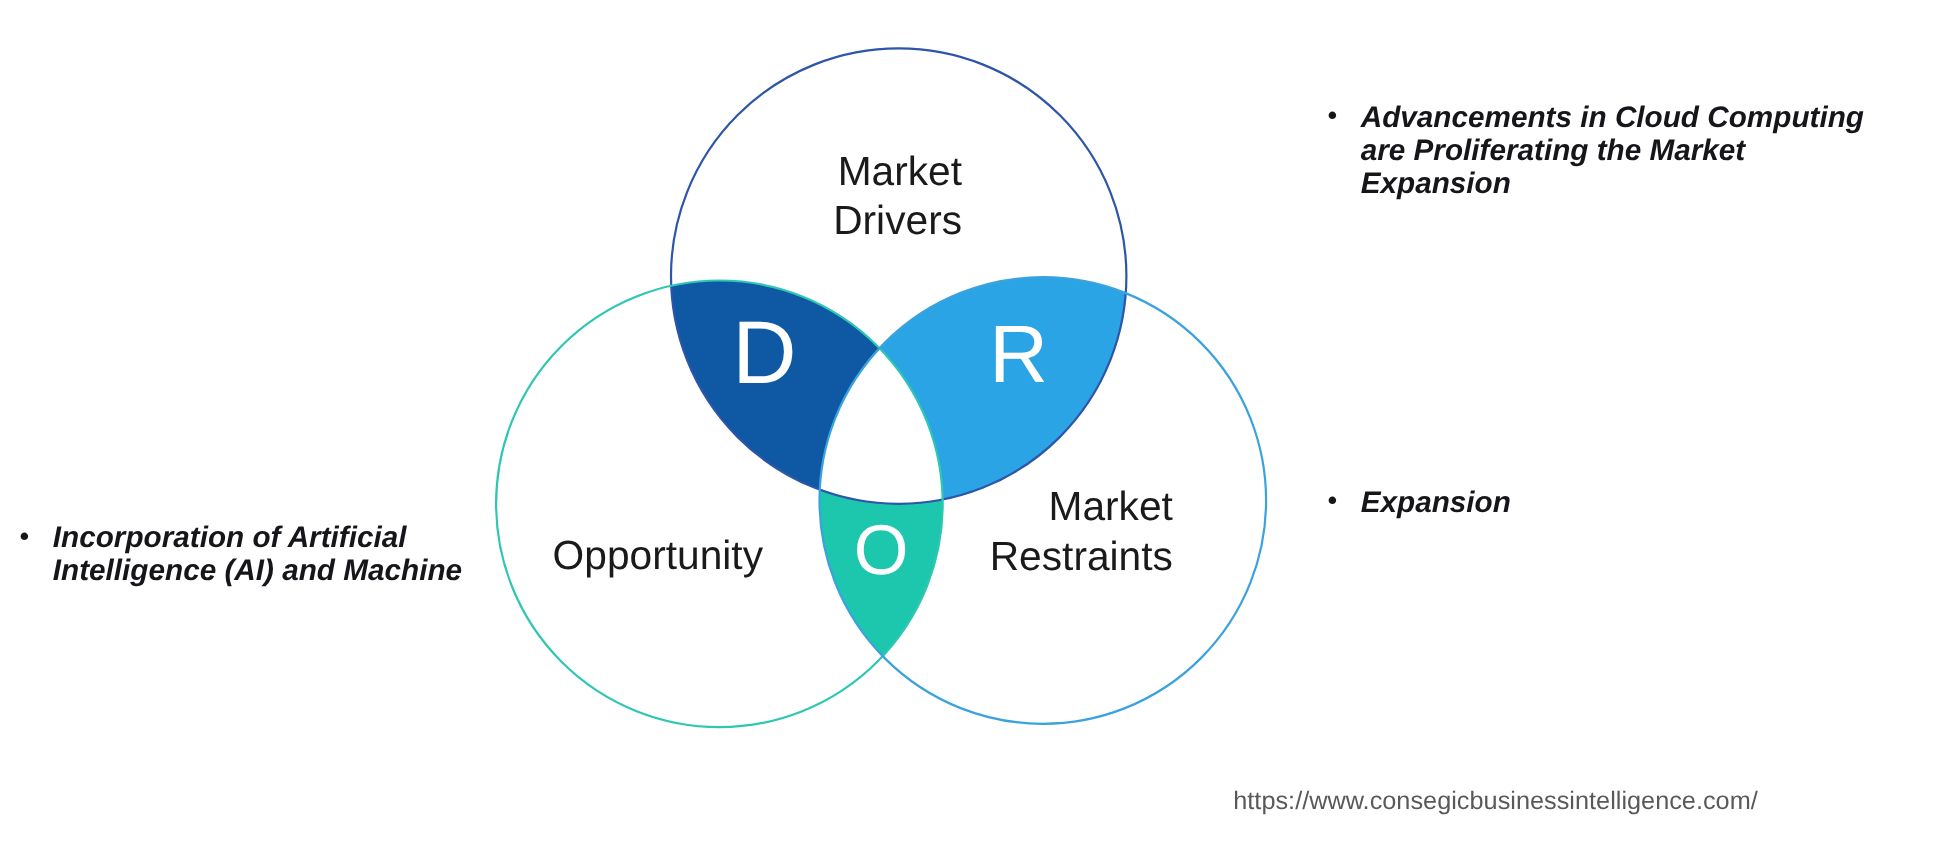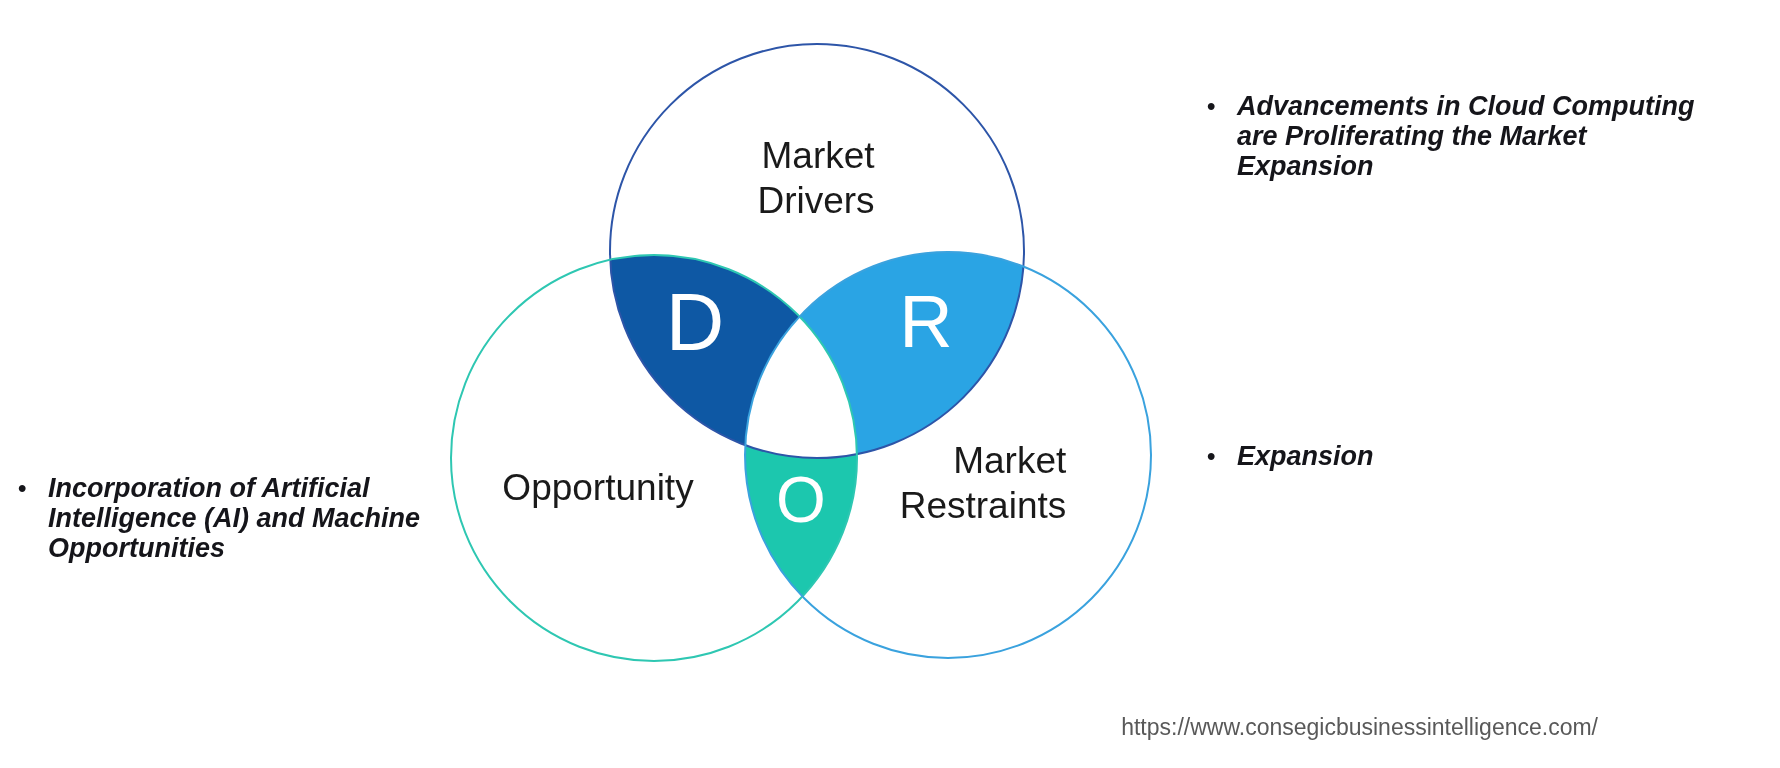--- a/index.html
+++ b/index.html
@@ -102,39 +102,38 @@
     <circle cx="817" cy="251" r="207" fill="none" stroke-width="2" stroke="#2d55a8"></circle>
     <circle cx="654" cy="458" r="203" fill="none" stroke-width="2" stroke="#2ec7b2"></circle>
     <circle cx="948" cy="455" r="203" fill="none" stroke-width="2" stroke="#3aa2de"></circle>
   </svg>
 
   <div class="venn-label" style="left:816px; top:133px;">
     <div>Market</div>
     <div>Drivers</div>
   </div>
 
-  <div class="venn-label" style="left:598px; top:465px;">
+  <div class="venn-label" style="left:598px; top:482px;">
     <div>Opportunity</div>
   </div>
 
   <div class="venn-label" style="left:983px; top:438px;">
     <div>Market</div>
     <div>Restraints</div>
   </div>
 
   <div class="venn-letter letter-d" style="left:695px; top:322px;">D</div>
   <div class="venn-letter letter-r" style="left:926px; top:322px;">R</div>
   <div class="venn-letter letter-o" style="left:801px; top:500px;">O</div>
 
   <div class="bullet" style="left:18px; top:473px;">
     <span class="dot">•</span>
     <div class="lines">
       <div class="line">Incorporation of Artificial</div>
       <div class="line">Intelligence (AI) and Machine</div>
-      <div class="line">Opportunities</div>
     </div>
   </div>
 
   <div class="bullet" style="left:1207px; top:91px;">
     <span class="dot">•</span>
     <div class="lines">
       <div class="line">Advancements in Cloud Computing</div>
       <div class="line">are Proliferating the Market</div>
       <div class="line">Expansion</div>
     </div>

